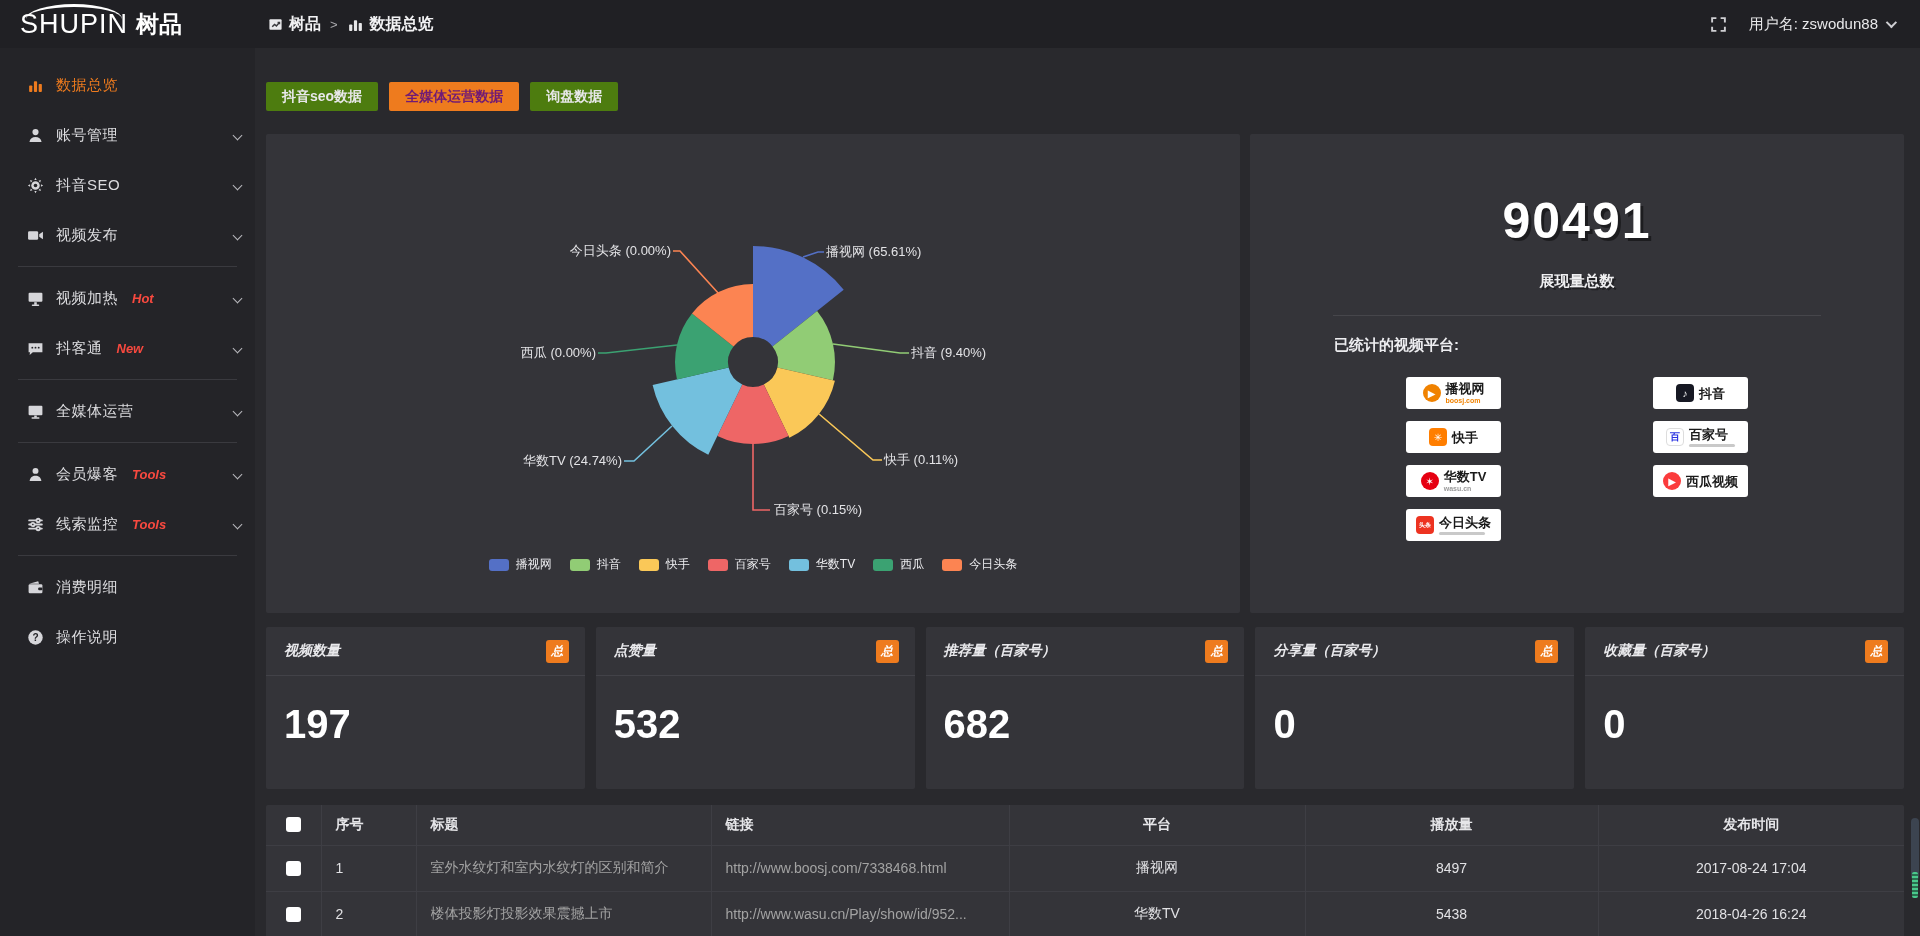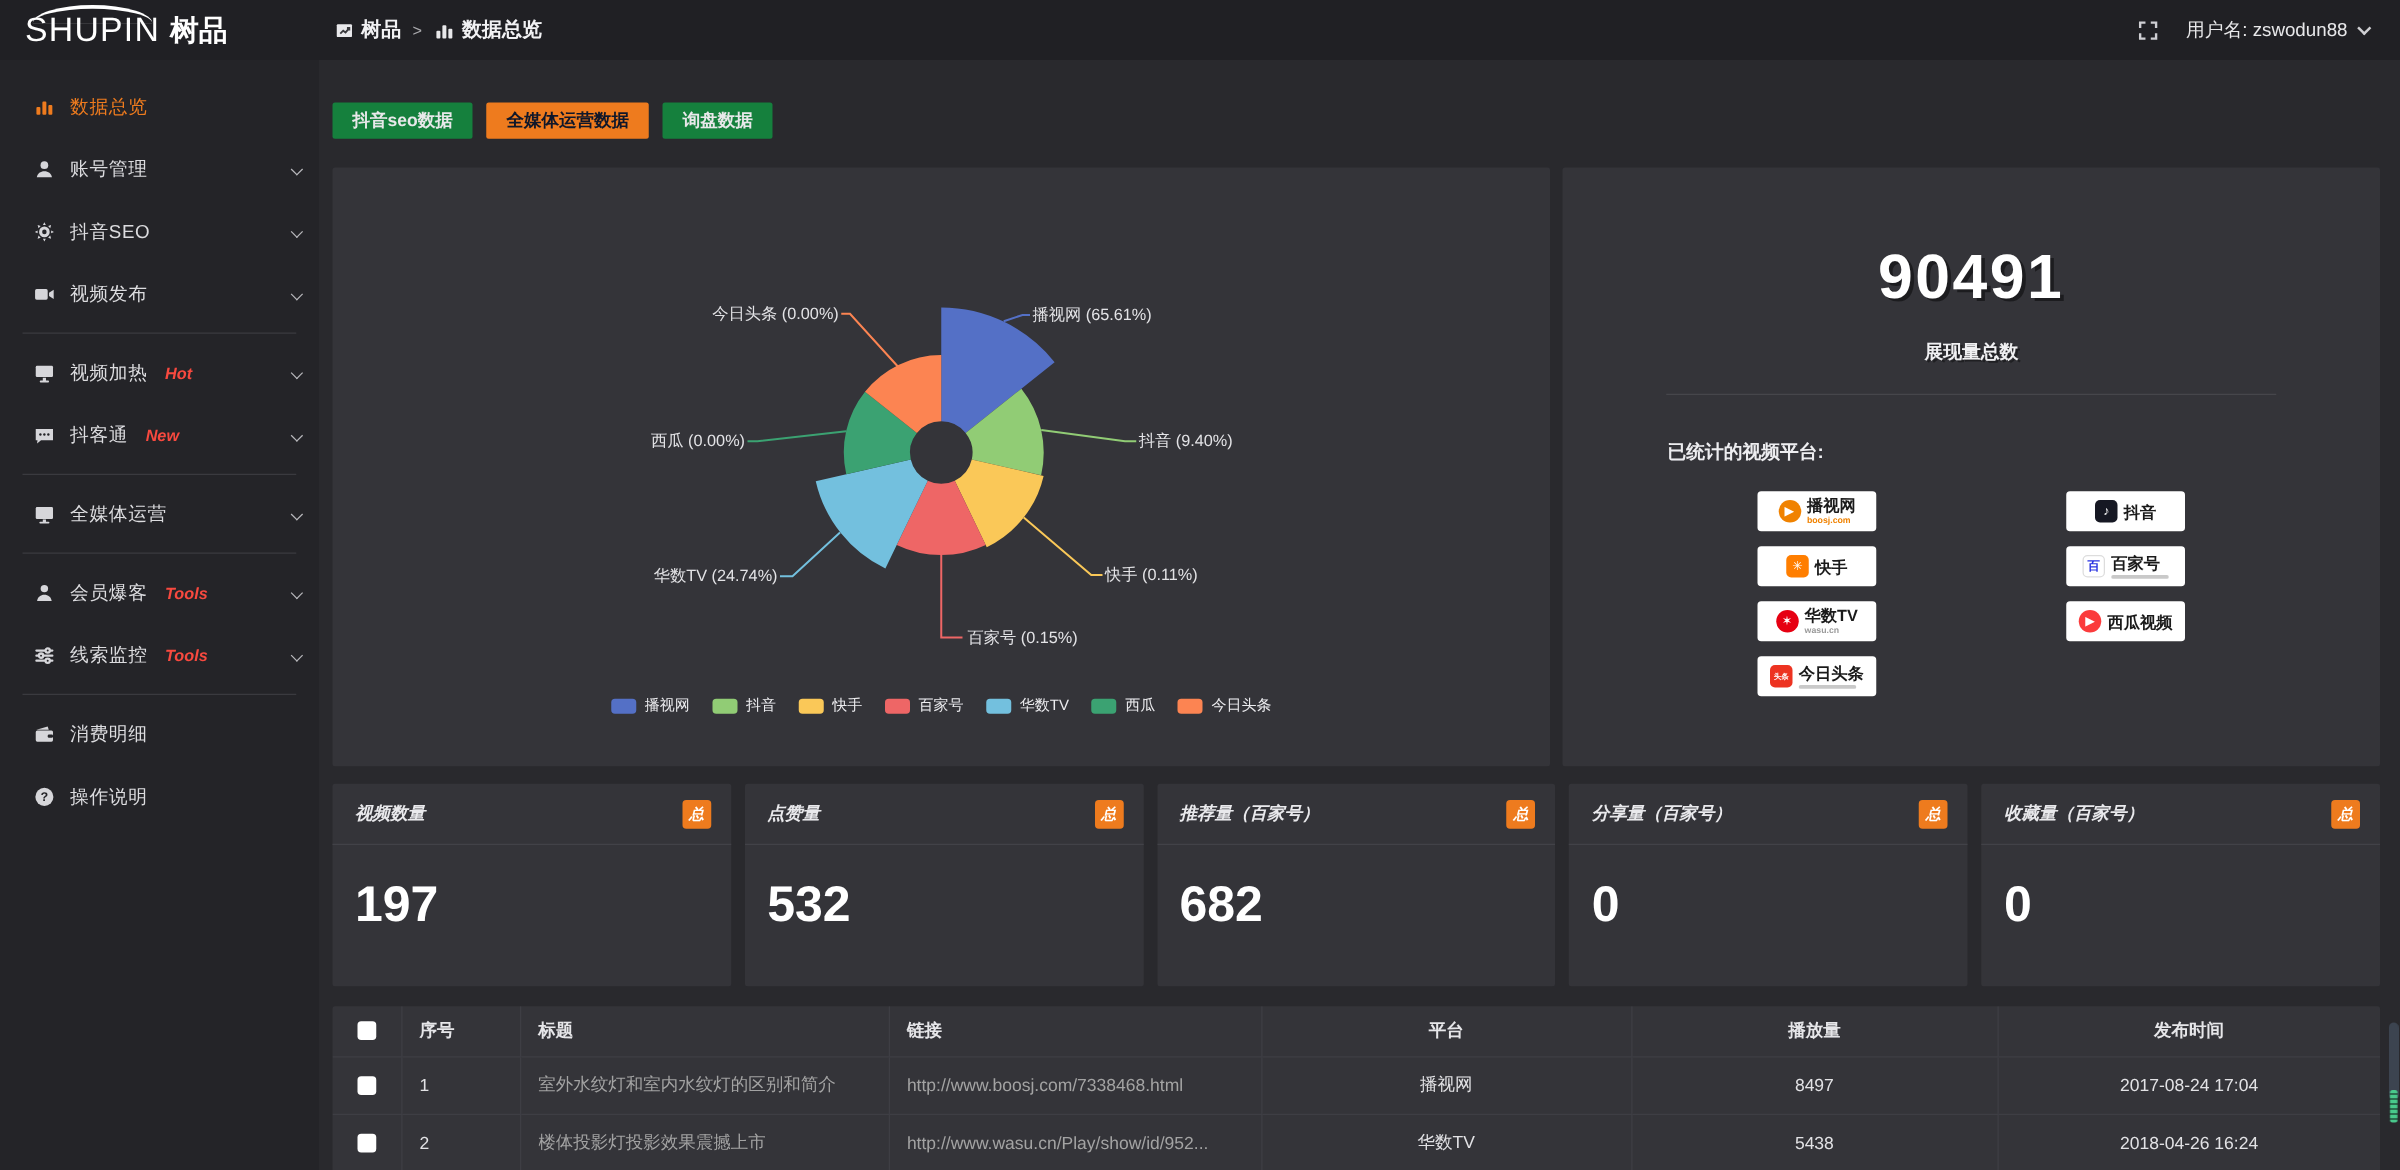--- a/index.html
+++ b/index.html
@@ -31,40 +31,40 @@
   .sb-item .lbl { margin-left:12px; font-size:15px; letter-spacing:0.5px; }
   .sb-item.active, .sb-item.active .ico { color:#ee7b1e; }
   .sb-badge { margin-left:14px; font-size:13px; font-weight:700; font-style:italic; }
   .sb-chev { margin-left:auto; width:7px; height:7px; border-right:1.6px solid #b9b9bd;
     border-bottom:1.6px solid #b9b9bd; transform:rotate(45deg); }
   .sb-divider { height:1px; background:#3a3a3f; margin:6px 18px 6px 18px; }
 
   
   .main { position:absolute; top:48px; left:255px; width:1665px; padding:0 16px 0 11px; }
   .tabs { margin-top:34px; display:flex; gap:11px; }
-  .tab { height:29px; padding:0 16px; display:flex; align-items:center; background:#15803d;
+  .tab { height:29px; padding:0 16px; display:flex; align-items:center; background:#4d7c0f;
     color:#e8e8ea; font-size:14px; font-weight:700; border-radius:2px; cursor:pointer; }
-  .tab.active { background:#ee7b1e; color:#0f172a; }
+  .tab.active { background:#ee7b1e; color:#701a75; }
 
   .chart-row { margin-top:23px; display:flex; gap:10px; }
   .panel { background:#343439; border-radius:2px; }
   .chart-panel { position:relative; width:974px; height:479px; }
   .chart-svg text { font-size:13px; fill:#e3e3e6; font-family:"Liberation Sans","DejaVu Sans",sans-serif; }
   .legend { position:absolute; left:0; right:0; bottom:40px; display:flex; justify-content:center; gap:18px; }
   .legend-item { display:flex; align-items:center; gap:7px; cursor:pointer; }
   .legend-swatch { width:20px; height:12px; border-radius:3px; }
   .legend-label { font-size:12px; color:#ececef; }
 
   .summary-panel { position:relative; width:654px; height:479px; padding-top:58px; }
   .big-number { text-align:center; font-size:50px; font-weight:700; color:#fff; letter-spacing:2px;
     text-shadow:3px 3px 0 rgba(0,0,0,0.45); }
   .big-label { text-align:center; font-size:15px; font-weight:700; margin-top:22px; color:#f0f0f2;
     text-shadow:2px 2px 0 rgba(0,0,0,0.4); }
   .sum-divider { height:1px; background:#46464b; margin:24px auto 0; width:488px; }
-  .platforms-title { margin:36px 0 0 84px; font-size:15px; font-weight:700; color:#ededf0; }
+  .platforms-title { margin:20px 0 0 84px; font-size:15px; font-weight:700; color:#ededf0; }
   .plat-cols { display:flex; justify-content:center; gap:152px; margin-top:22px; }
   .plat-col { display:flex; flex-direction:column; gap:12px; }
   .plat-badge { width:95px; height:32px; background:#fff; border-radius:3px; display:flex;
     align-items:center; justify-content:center; gap:5px; padding:0 5px; cursor:default; }
   .plat-logo { width:18px; height:18px; display:flex; align-items:center; justify-content:center;
     font-size:10px; color:#fff; flex:0 0 auto; font-weight:700; }
   .plat-logo.circle { border-radius:50%; }
   .plat-logo.square { border-radius:4px; }
   .plat-text { display:flex; flex-direction:column; line-height:1; }
   .plat-name { font-size:13px; font-weight:700; color:#1a1a1a; white-space:nowrap; }

